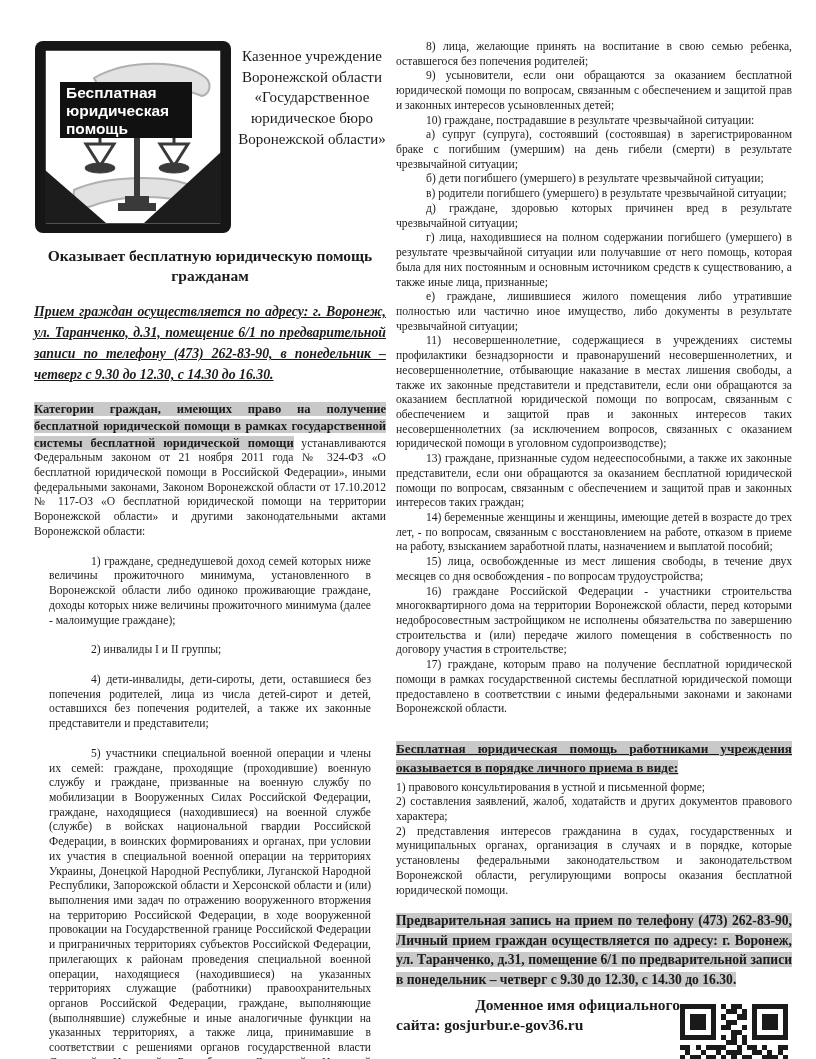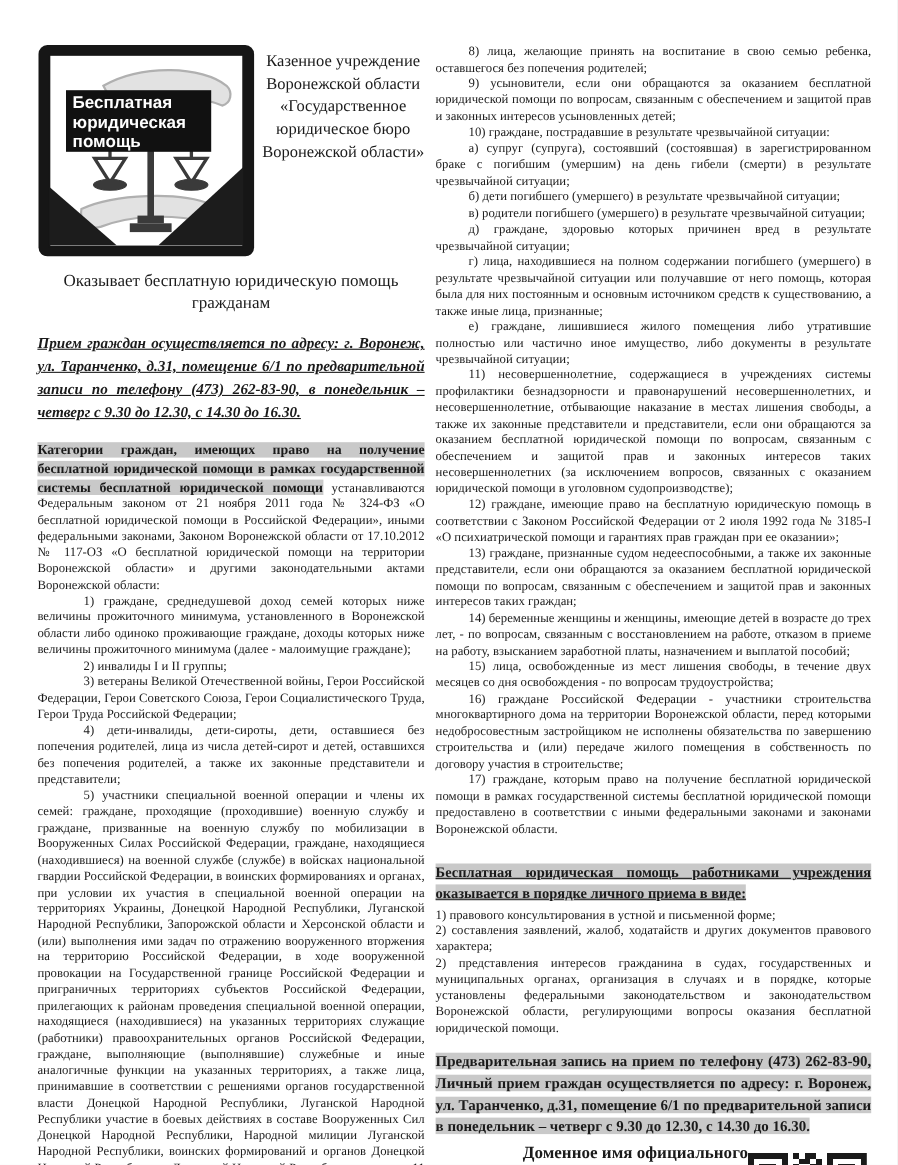--- a/index.html
+++ b/index.html
@@ -13,32 +13,32 @@
   .col-right { flex:1; min-width:0; }
 
   
   .logo-row { display:flex; align-items:flex-start; margin-bottom:12px; }
   .logo-svg { flex:0 0 198px; }
   .org-name {
     flex:1; font-weight:normal; font-size:15px; line-height:1.38;
     text-align:center; padding:6px 0 0 6px;
   }
   .subtitle {
-    font-weight:normal; font-size:15.5px; line-height:1.3;
+    font-weight:bold; font-size:15.5px; line-height:1.3;
     text-align:center; margin:6px 4px 16px 4px;
   }
   .reception {
     font-weight:bold; font-style:italic; text-decoration:underline;
     font-size:13.8px; line-height:1.52; text-align:justify; margin:0 0 15px 0;
   }
   .cat-para { font-size:11.6px; line-height:1.27; text-align:justify; margin:0; }
   .cat-head { font-weight:bold; font-size:12.6px; line-height:1.3; background:#c9c9c9; }
   p.item {
     font-size:11.6px; line-height:1.27; text-align:justify;
-    text-indent:42px; margin:0;
+    text-indent:42px; margin:15px;
   }
 
   
   p.r-item {
     font-size:11.6px; line-height:1.27; text-align:justify;
     text-indent:30px; margin:0;
   }
   .forms-head {
     font-weight:bold; font-size:13.2px; line-height:1.42;
     text-align:justify; margin:23px 0 3px 0;text-decoration:underline;
@@ -100,38 +100,36 @@
       </div>
 
       <div class="subtitle">Оказывает бесплатную юридическую помощь гражданам</div>
 
       <p class="reception">Прием граждан осуществляется по адресу: г. Воронеж, ул. Таранченко, д.31, помещение 6/1 по предварительной записи по телефону (473) 262-83-90, в понедельник – четверг с 9.30 до 12.30, с 14.30 до 16.30.</p>
 
       <p class="cat-para"><span class="cat-head">Категории граждан, имеющих право на получение бесплатной юридической помощи в рамках государственной системы бесплатной юридической помощи</span><span> устанавливаются Федеральным законом от 21 ноября 2011 года № 324-ФЗ «О бесплатной юридической помощи в Российской Федерации», иными федеральными законами, Законом Воронежской области от 17.10.2012 № 117-ОЗ «О бесплатной юридической помощи на территории Воронежской области» и другими законодательными актами Воронежской области:</span></p>
 
       <p class="item">1) граждане, среднедушевой доход семей которых ниже величины прожиточного минимума, установленного в Воронежской области либо одиноко проживающие граждане, доходы которых ниже величины прожиточного минимума (далее - малоимущие граждане);</p>
       <p class="item">2) инвалиды I и II группы;</p>
-      <p class="item">3) ветераны Великой Отечественной войны, Герои Российской Федерации, Герои Советского Союза, Герои Социалистического Труда, Герои Труда Российской Федерации;</p>
       <p class="item">4) дети-инвалиды, дети-сироты, дети, оставшиеся без попечения родителей, лица из числа детей-сирот и детей, оставшихся без попечения родителей, а также их законные представители и представители;</p>
       <p class="item">5) участники специальной военной операции и члены их семей: граждане, проходящие (проходившие) военную службу и граждане, призванные на военную службу по мобилизации в Вооруженных Силах Российской Федерации, граждане, находящиеся (находившиеся) на военной службе (службе) в войсках национальной гвардии Российской Федерации, в воинских формированиях и органах, при условии их участия в специальной военной операции на территориях Украины, Донецкой Народной Республики, Луганской Народной Республики, Запорожской области и Херсонской области и (или) выполнения ими задач по отражению вооруженного вторжения на территорию Российской Федерации, в ходе вооруженной провокации на Государственной границе Российской Федерации и приграничных территориях субъектов Российской Федерации, прилегающих к районам проведения специальной военной операции, находящиеся (находившиеся) на указанных территориях служащие (работники) правоохранительных органов Российской Федерации, граждане, выполняющие (выполнявшие) служебные и иные аналогичные функции на указанных территориях, а также лица, принимавшие в соответствии с решениями органов государственной власти Донецкой Народной Республики, Луганской Народной Республики участие в боевых действиях в составе Вооруженных Сил Донецкой Народной Республики, Народной милиции Луганской Народной Республики, воинских формирований и органов Донецкой Народной Республики и Луганской Народной Республики начиная с 11 мая 2014 года;</p>
 
     </div>
 
     <div class="col-right">
       <p class="r-item">8) лица, желающие принять на воспитание в свою семью ребенка, оставшегося без попечения родителей;</p>
       <p class="r-item">9) усыновители, если они обращаются за оказанием бесплатной юридической помощи по вопросам, связанным с обеспечением и защитой прав и законных интересов усыновленных детей;</p>
       <p class="r-item">10) граждане, пострадавшие в результате чрезвычайной ситуации:</p>
       <p class="r-item">а) супруг (супруга), состоявший (состоявшая) в зарегистрированном браке с погибшим (умершим) на день гибели (смерти) в результате чрезвычайной ситуации;</p>
       <p class="r-item">б) дети погибшего (умершего) в результате чрезвычайной ситуации;</p>
       <p class="r-item">в) родители погибшего (умершего) в результате чрезвычайной ситуации;</p>
       <p class="r-item">д) граждане, здоровью которых причинен вред в результате чрезвычайной ситуации;</p>
       <p class="r-item">г) лица, находившиеся на полном содержании погибшего (умершего) в результате чрезвычайной ситуации или получавшие от него помощь, которая была для них постоянным и основным источником средств к существованию, а также иные лица, признанные;</p>
       <p class="r-item">е) граждане, лишившиеся жилого помещения либо утратившие полностью или частично иное имущество, либо документы в результате чрезвычайной ситуации;</p>
       <p class="r-item">11) несовершеннолетние, содержащиеся в учреждениях системы профилактики безнадзорности и правонарушений несовершеннолетних, и несовершеннолетние, отбывающие наказание в местах лишения свободы, а также их законные представители и представители, если они обращаются за оказанием бесплатной юридической помощи по вопросам, связанным с обеспечением и защитой прав и законных интересов таких несовершеннолетних (за исключением вопросов, связанных с оказанием юридической помощи в уголовном судопроизводстве);</p>
-      <p class="r-item">12) граждане, имеющие право на бесплатную юридическую помощь в соответствии с Законом Российской Федерации от 2 июля 1992 года № 3185-I «О психиатрической помощи и гарантиях прав граждан при ее оказании»;</p>
       <p class="r-item">13) граждане, признанные судом недееспособными, а также их законные представители, если они обращаются за оказанием бесплатной юридической помощи по вопросам, связанным с обеспечением и защитой прав и законных интересов таких граждан;</p>
       <p class="r-item">14) беременные женщины и женщины, имеющие детей в возрасте до трех лет, - по вопросам, связанным с восстановлением на работе, отказом в приеме на работу, взысканием заработной платы, назначением и выплатой пособий;</p>
       <p class="r-item">15) лица, освобожденные из мест лишения свободы, в течение двух месяцев со дня освобождения - по вопросам трудоустройства;</p>
       <p class="r-item">16) граждане Российской Федерации - участники строительства многоквартирного дома на территории Воронежской области, перед которыми недобросовестным застройщиком не исполнены обязательства по завершению строительства и (или) передаче жилого помещения в собственность по договору участия в строительстве;</p>
       <p class="r-item">17) граждане, которым право на получение бесплатной юридической помощи в рамках государственной системы бесплатной юридической помощи предоставлено в соответствии с иными федеральными законами и законами Воронежской области.</p>
 
       <p class="forms-head"><span class="hl">Бесплатная юридическая помощь работниками учреждения оказывается в порядке личного приема в виде:</span></p>
 
       <p class="forms-item">1) правового консультирования в устной и письменной форме;</p>
       <p class="forms-item">2) составления заявлений, жалоб, ходатайств и других документов правового характера;</p>

